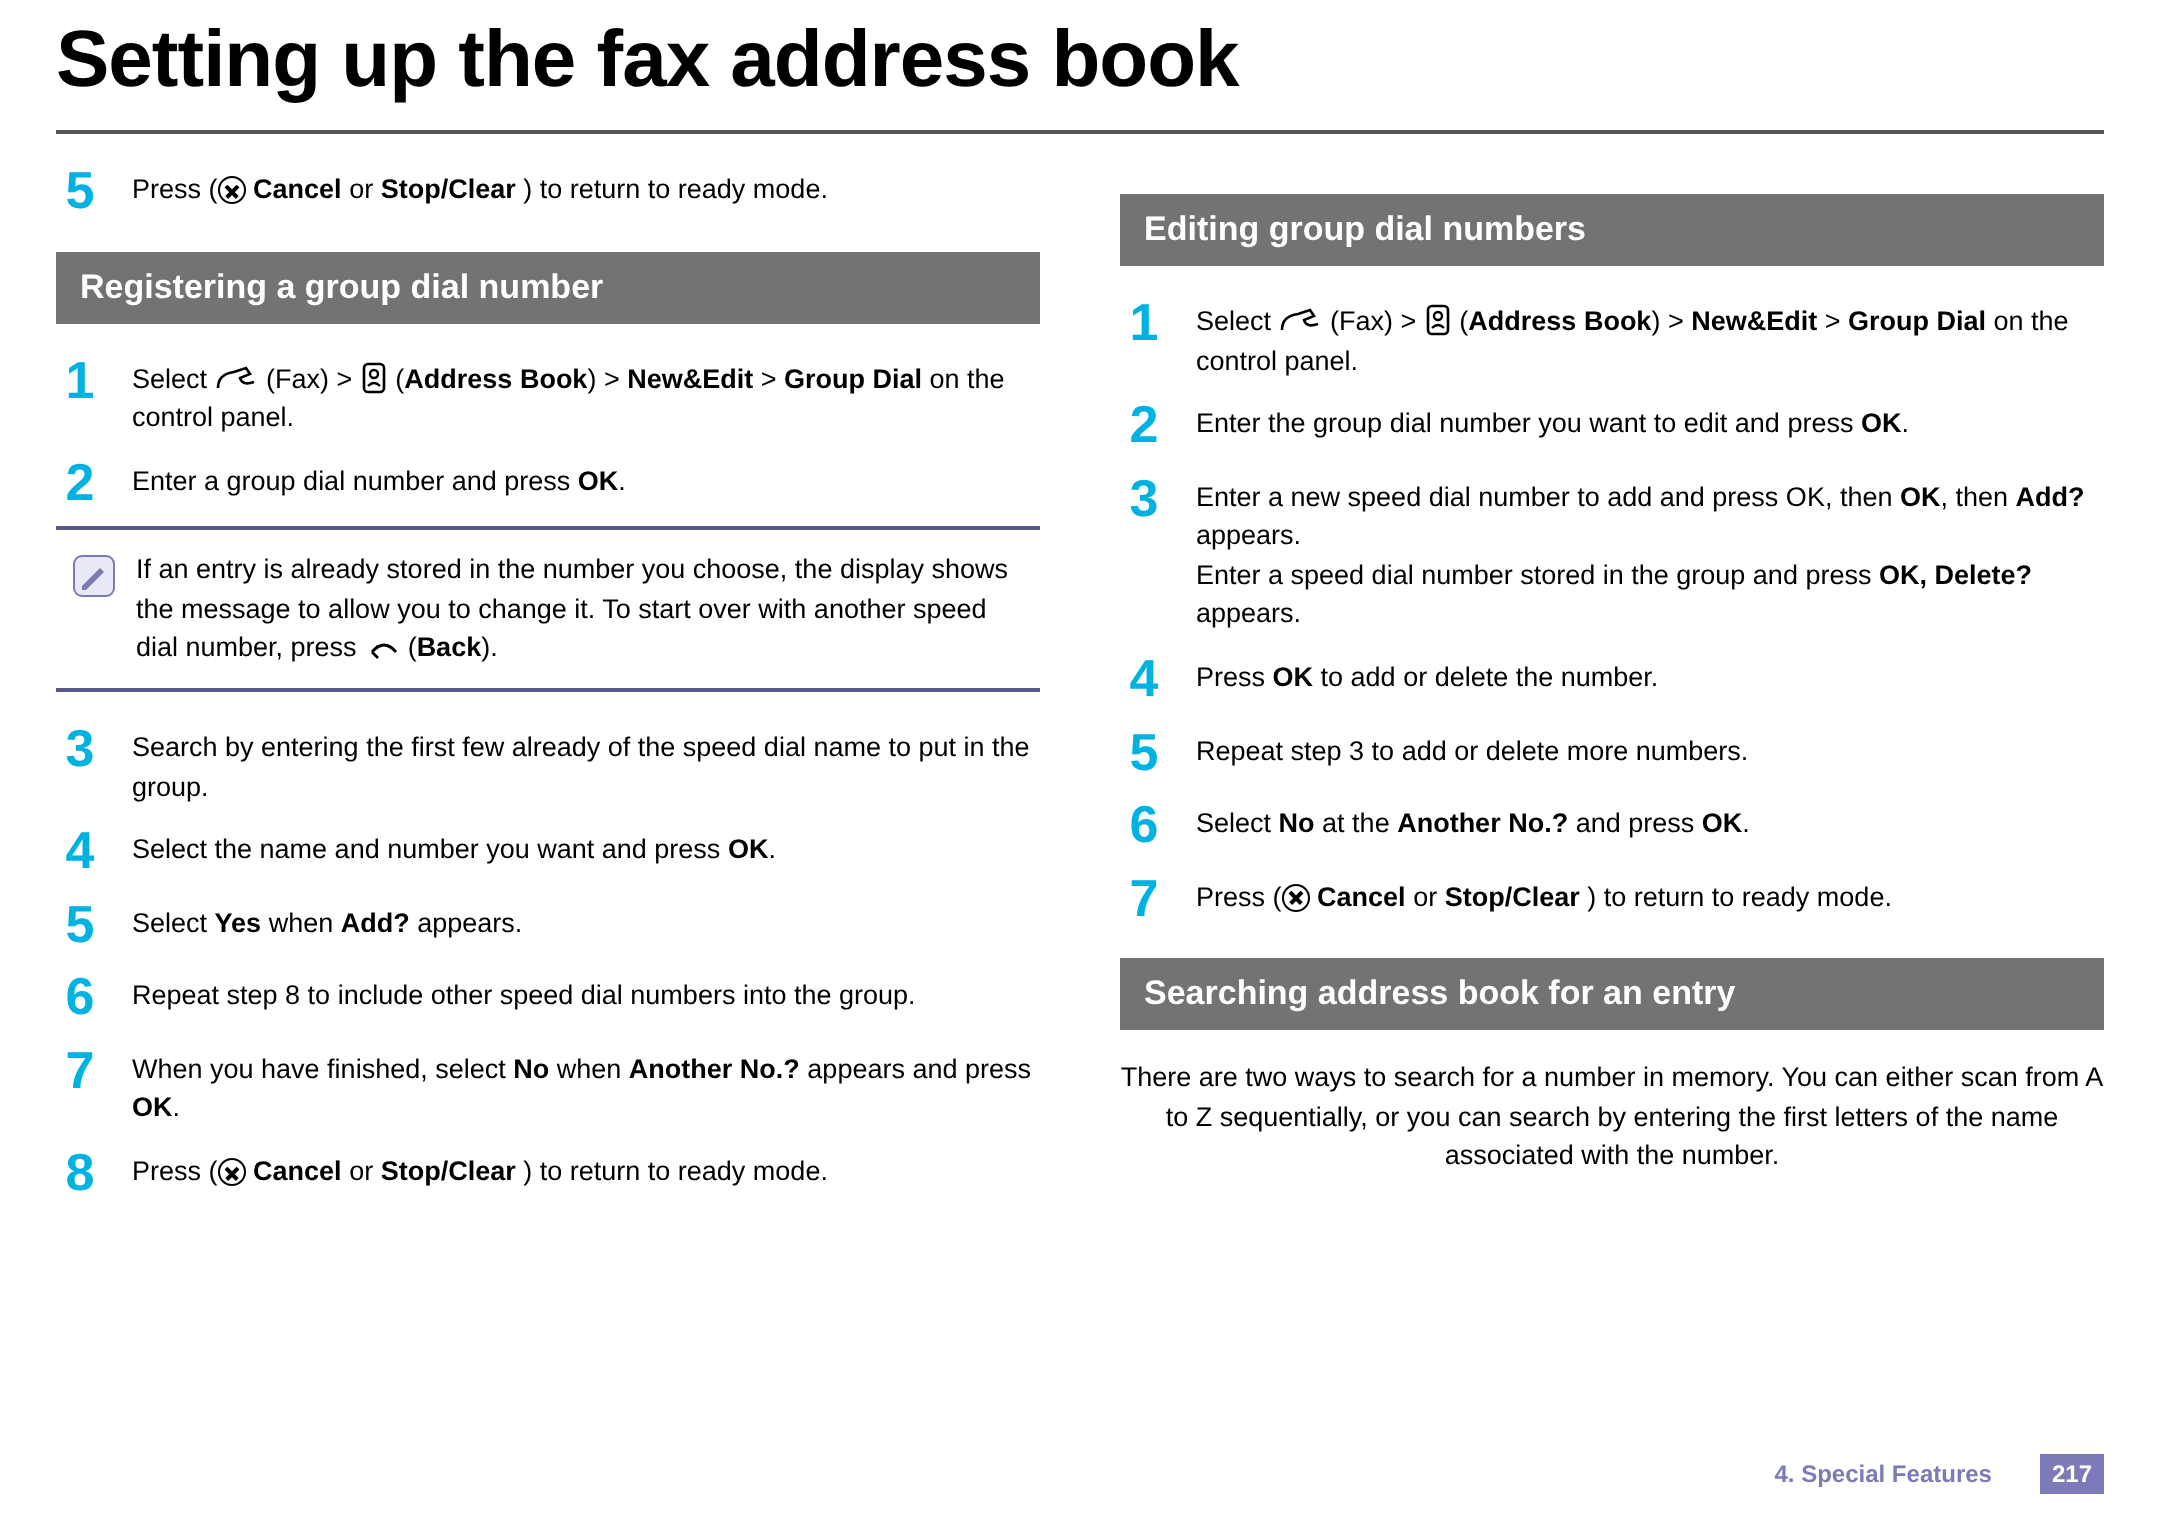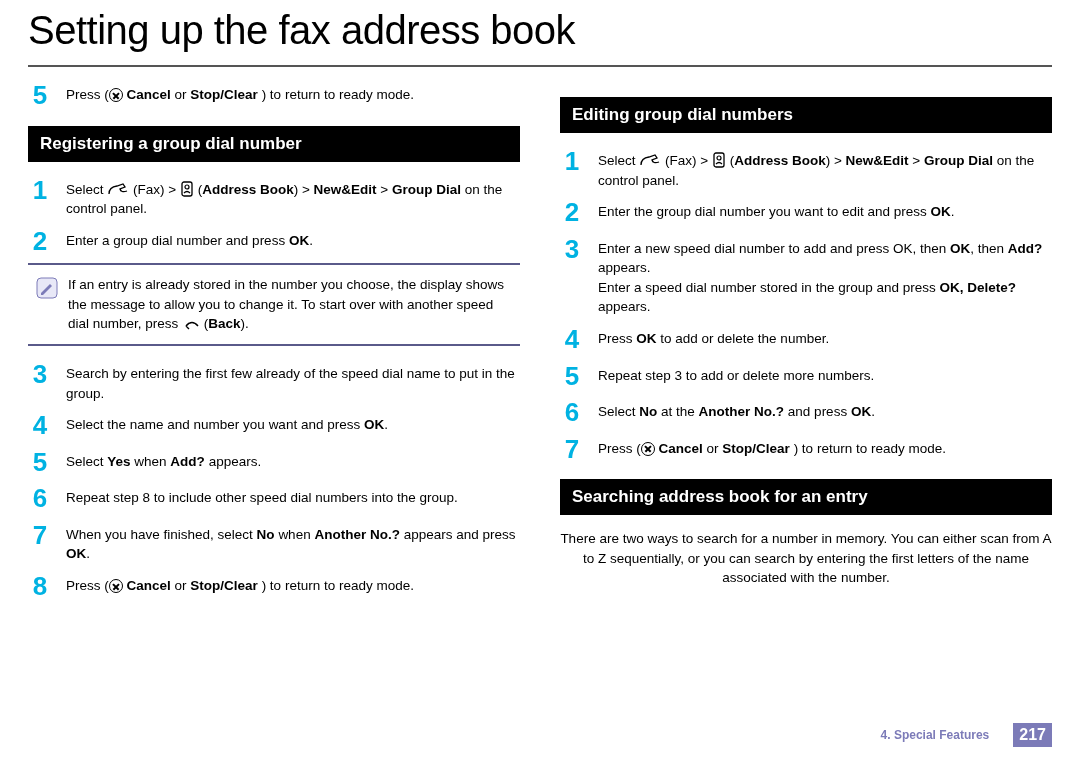--- a/index.html
+++ b/index.html
@@ -7,21 +7,21 @@
     font-family: "Segoe UI", Arial, sans-serif;
     width: 1080px;
     height: 763px;
     background: #fff;
     position: relative;
     padding: 0 28px;
     color: #000;
   }
   .title {
     font-size: 40px;
-    font-weight: 400;
+    font-weight: 700;
     padding-top: 8px;
     padding-bottom: 12px;
     letter-spacing: -0.5px;
   }
   .rule { height: 2px; background: #555; margin-bottom: 14px; }
   .cols { display: flex; gap: 40px; }
   .col { flex: 1; }
   .step {
     display: flex;
     align-items: flex-start;
@@ -36,21 +36,21 @@
     text-align: center;
     flex-shrink: 0;
     line-height: 1.1;
   }
   .step-body {
     font-size: 13.5px;
     line-height: 1.45;
     padding-top: 4px;
   }
   .section-head {
-    background: #000000;
+    background: #737373;
     color: #fff;
     font-weight: 700;
     font-size: 17px;
     padding: 8px 12px;
     margin: 16px 0 14px 0;
   }
   .note-box {
     border-top: 2px solid #5a5a8a;
     border-bottom: 2px solid #5a5a8a;
     padding: 10px 8px 10px 8px;
@@ -81,21 +81,21 @@
     display: flex;
     align-items: center;
     gap: 24px;
   }
   .footer .chapter { color: #7c7bb8; font-weight: 700; }
   .footer .pagenum {
     background: #7c7bb8;
     color: #fff;
     font-weight: 700;
     padding: 3px 6px;
-    font-size: 16px;
+    font-size: 12px;
   }
   .icon-inline {
     display: inline-block;
     vertical-align: -3px;
   }
   .icon-circle-x {
     display:inline-block;
     width:14px;height:14px;
     border:1.5px solid #000;
     border-radius:50%;

